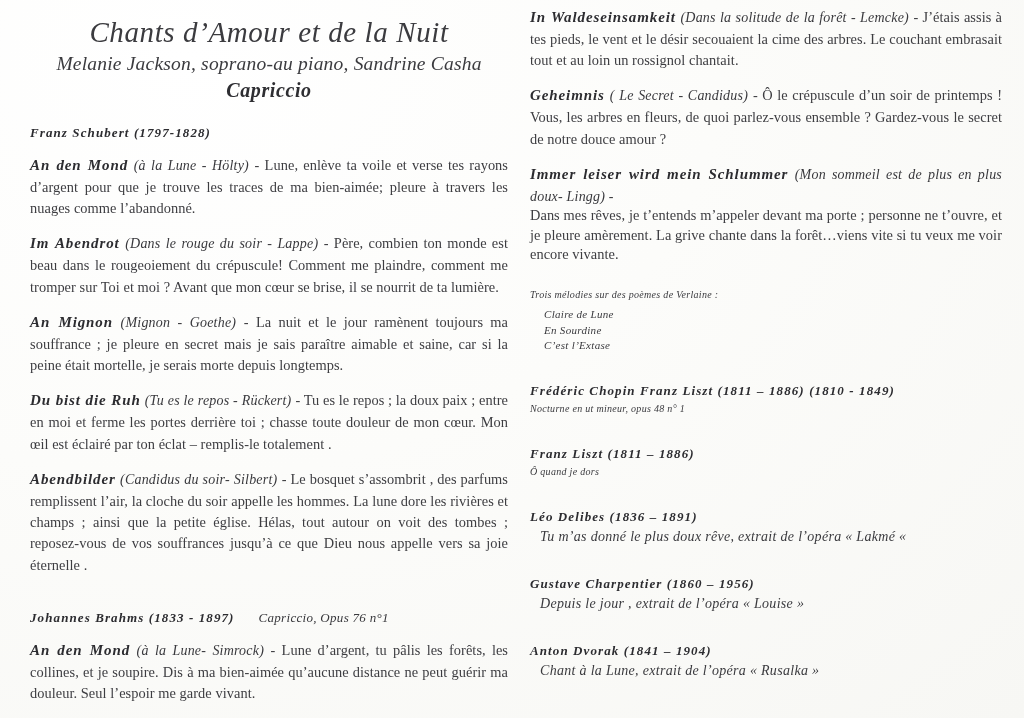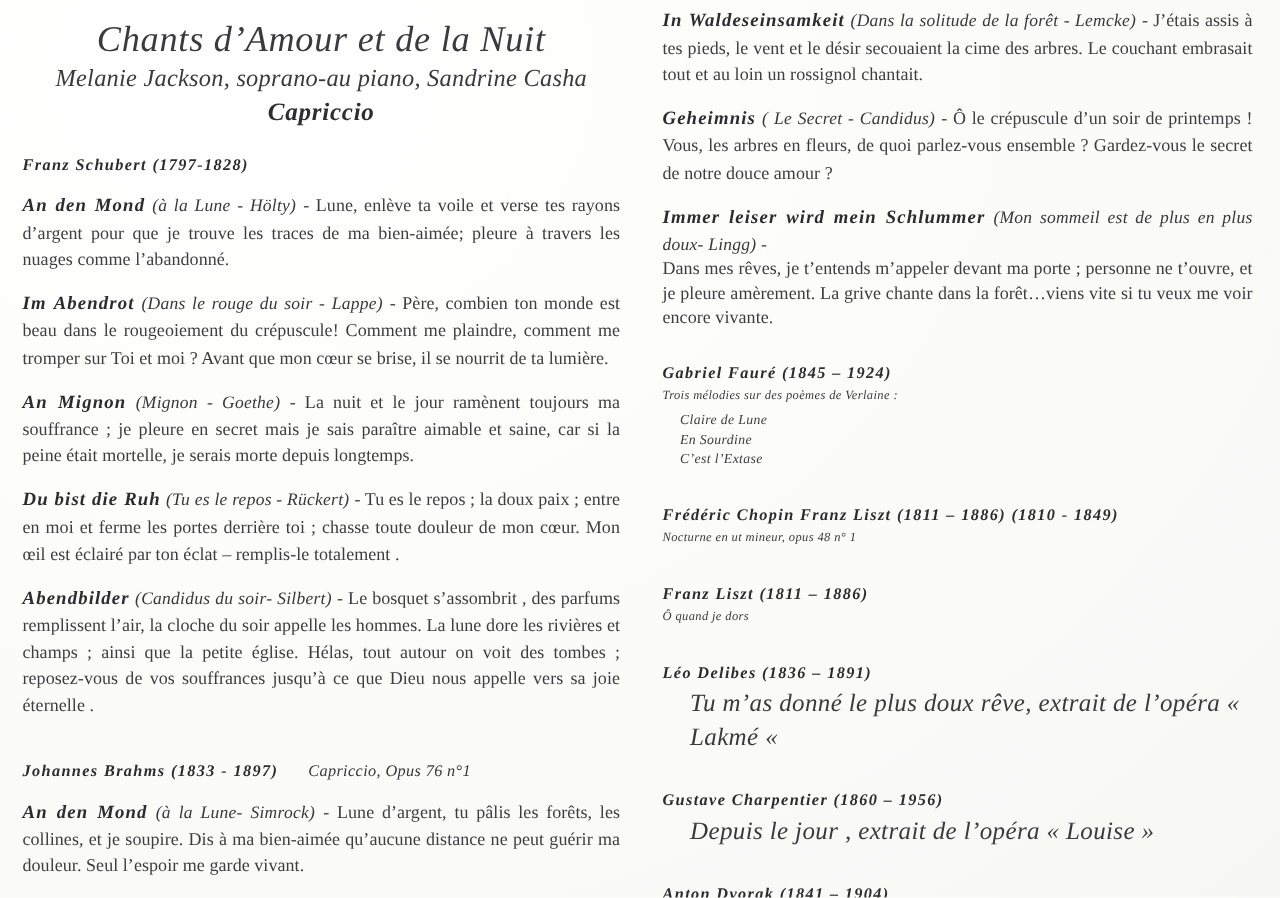--- a/index.html
+++ b/index.html
@@ -19,21 +19,21 @@
     width: 1024px;
     height: 718px;
     background:
       radial-gradient(ellipse at 18% 8%, #ffffff 0%, #fcfcfa 45%, #f7f7f4 100%);
   }
   .col {
     position: absolute;
     top: 0;
     box-sizing: border-box;
   }
-  .col-left  { left: 0;    width: 512px; padding: 16px 16px 0 18px; }
+  .col-left  { left: 12px;    width: 512px; padding: 16px 16px 0 18px; }
   .col-right { left: 512px; width: 512px; padding: 6px 22px 0 18px; }
 
   
   .title-block { text-align: center; margin: 0 0 20px 0; }
   .doc-title {
     font-family: "Liberation Serif", "DejaVu Serif", serif;
     font-style: italic;
     font-weight: 400;
     font-size: 29px;
     letter-spacing: 0.6px;
@@ -102,24 +102,24 @@
     font-family: "Liberation Serif", "DejaVu Serif", serif;
     font-style: italic;
     font-size: 11px;
     letter-spacing: 0.3px;
     color: #3a3a3e;
     line-height: 1.42;
   }
   .work-indent {
     font-family: "Liberation Serif", "DejaVu Serif", serif;
     font-style: italic;
-    font-size: 20px;
+    font-size: 14px;
     letter-spacing: 0.3px;
     color: #3a3a3e;
-    margin: 1px 0 0 22px;
+    margin: 1px 0 0 10px;
     line-height: 1.35;
   }
 
   
   .song {
     margin: 0 0 14px 0;
     line-height: 1.33;
     text-align: justify;
   }
   .song-title {
@@ -230,23 +230,20 @@
     </div>
 
     <div class="song">
       <span class="song-title">Immer leiser wird mein Schlummer</span>
       <span class="song-translation">(Mon sommeil est de plus en plus doux- Lingg) -</span>
       <div class="song-body">Dans mes rêves, je t’entends m’appeler devant ma porte ; personne ne t’ouvre, et je pleure amèrement.  La grive chante dans la forêt…viens vite si tu veux me voir encore vivante.</div>
     </div>
 
     <div class="spacer-sm"></div>
 
-    <div class="composer">
-      <span class="composer-name">Gabriel Fauré (1845 – 1924)</span>
-    </div>
     <div class="composer-sub">Trois mélodies sur des poèmes de Verlaine :</div>
     <ul class="work-list">
       <li>Claire de Lune</li>
       <li>En Sourdine</li>
       <li>C’est l’Extase</li>
     </ul>
 
     <div class="spacer-lg"></div>
 
     <div class="composer">

